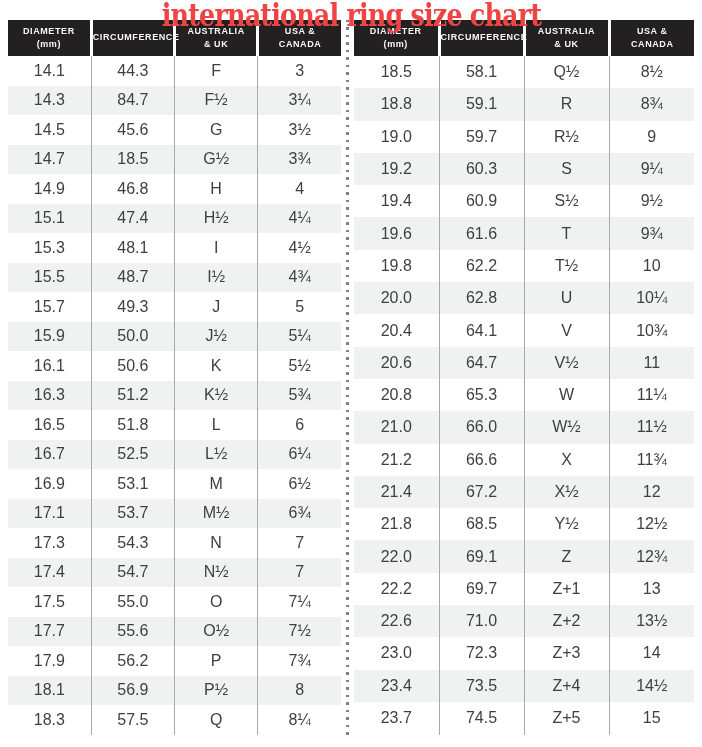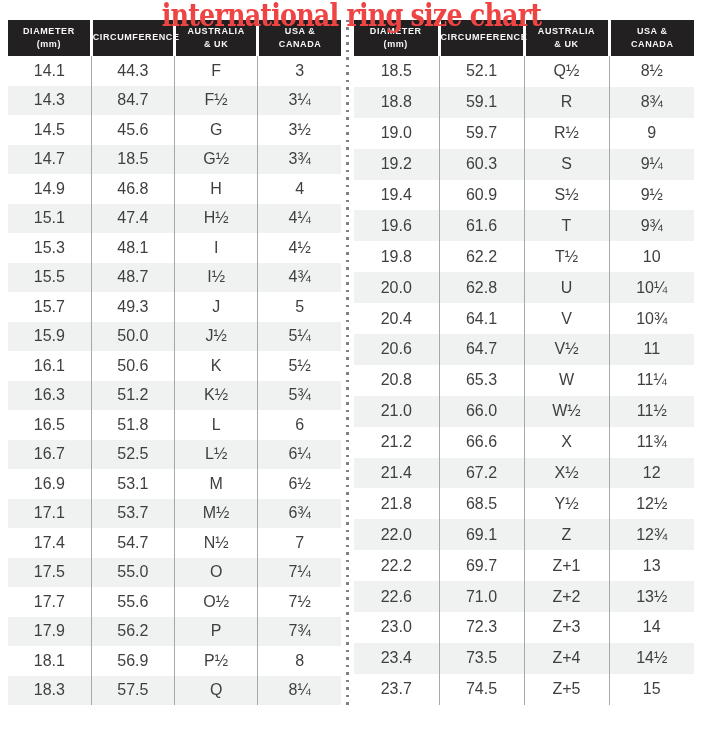--- a/index.html
+++ b/index.html
@@ -190,20 +190,26 @@
             <td>M</td>
             <td>6½</td>
           </tr>
           <tr>
             <td>17.1</td>
             <td>53.7</td>
             <td>M½</td>
             <td>6¾</td>
           </tr>
           <tr>
+            <td>17.3</td>
+            <td>54.3</td>
+            <td>N</td>
+            <td>7</td>
+          </tr>
+          <tr>
             <td>17.4</td>
             <td>54.7</td>
             <td>N½</td>
             <td>7</td>
           </tr>
           <tr>
             <td>17.5</td>
             <td>55.0</td>
             <td>O</td>
             <td>7¼</td>
@@ -247,21 +253,21 @@
           <th>CIRCUMFERENCE</th>
           <th>AUSTRALIA
 &amp; UK</th>
           <th>USA &amp;
 CANADA</th>
         </tr>
       </thead>
       <tbody>
           <tr>
             <td>18.5</td>
-            <td>52.1</td>
+            <td>58.1</td>
             <td>Q½</td>
             <td>8½</td>
           </tr>
           <tr>
             <td>18.8</td>
             <td>59.1</td>
             <td>R</td>
             <td>8¾</td>
           </tr>
           <tr>

